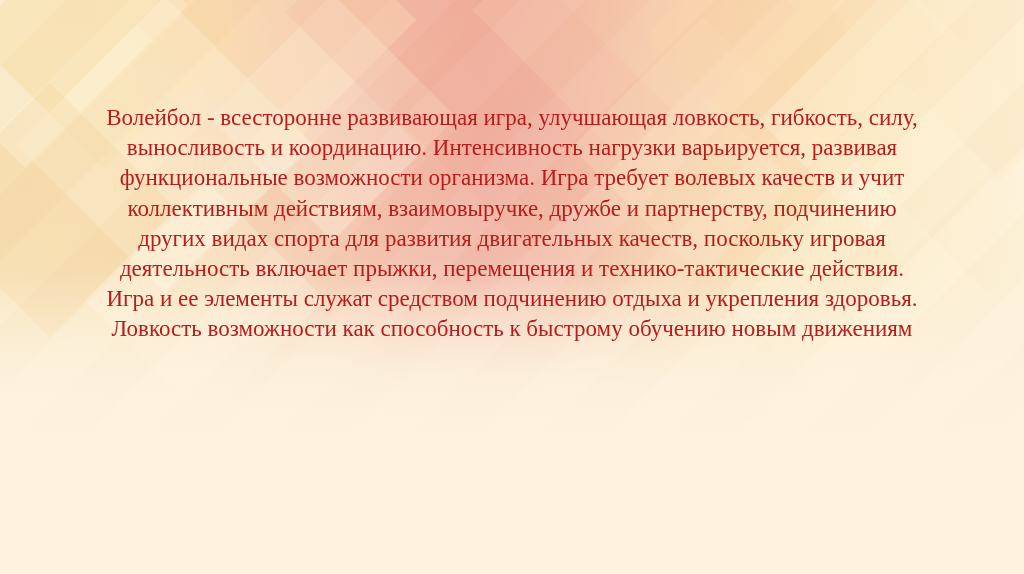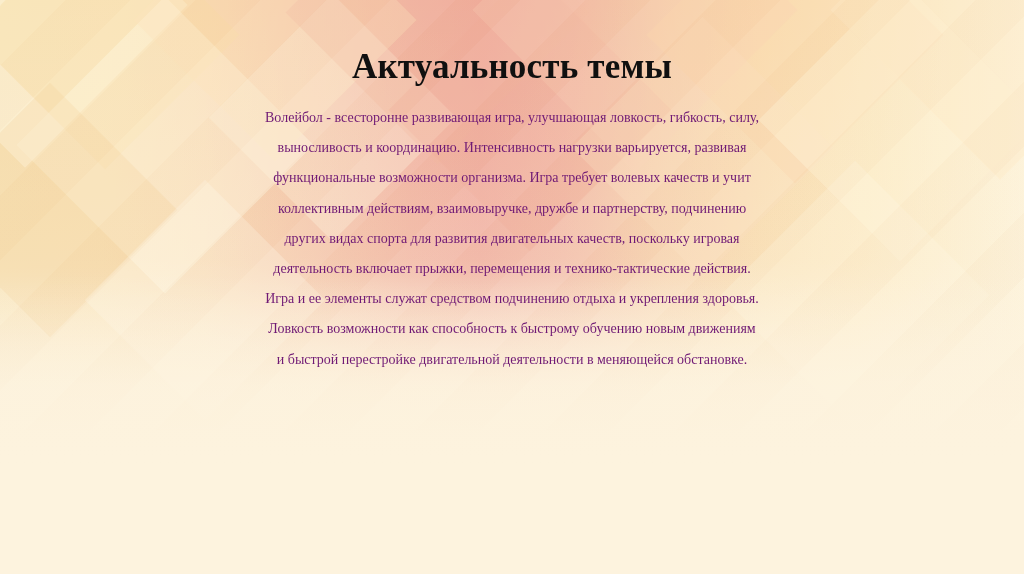--- a/index.html
+++ b/index.html
@@ -130,23 +130,23 @@
   .body-block {
     position: absolute;
     left: 24px;
     top: 103px;
     width: 976px;
   }
 
   .body-line {
     text-align: center;
     font-family: "Liberation Serif", "DejaVu Serif", serif;
-    font-size: 14px;
+    font-size: 23px;
     line-height: 30.2px;
-    color: #701a75;
+    color: #b91c1c;
     white-space: nowrap;
   }
   .body-line.first { text-align: center; }
 </style>
 </head>
 <body>
 
 <div class="slide">
 
   <div class="bg-layer">
@@ -165,28 +165,26 @@
     <div class="facet f12"></div>
     <div class="facet f13"></div>
     <div class="facet f14"></div>
     <div class="facet f15"></div>
     <div class="bg-stripes"></div>
     <div class="bg-fade"></div>
   </div>
 
   <div class="content">
 
-    <h1 class="slide-title">Актуальность темы</h1>
 
     <div class="body-block">
       <div class="body-line first">Волейбол - всесторонне развивающая игра, улучшающая ловкость, гибкость, силу,</div>
       <div class="body-line">выносливость и координацию. Интенсивность нагрузки варьируется, развивая</div>
       <div class="body-line">функциональные возможности организма. Игра требует волевых качеств и учит</div>
       <div class="body-line">коллективным действиям, взаимовыручке, дружбе и партнерству, подчинению</div>
       <div class="body-line">других видах спорта для развития двигательных качеств, поскольку игровая</div>
       <div class="body-line">деятельность включает прыжки, перемещения и технико-тактические действия.</div>
       <div class="body-line">Игра и ее элементы служат средством подчинению отдыха и укрепления здоровья.</div>
       <div class="body-line">Ловкость возможности как способность к быстрому обучению новым движениям</div>
-      <div class="body-line">и быстрой перестройке двигательной деятельности в меняющейся обстановке.</div>
     </div>
 
   </div>
 </div>
 
 </body></html>

